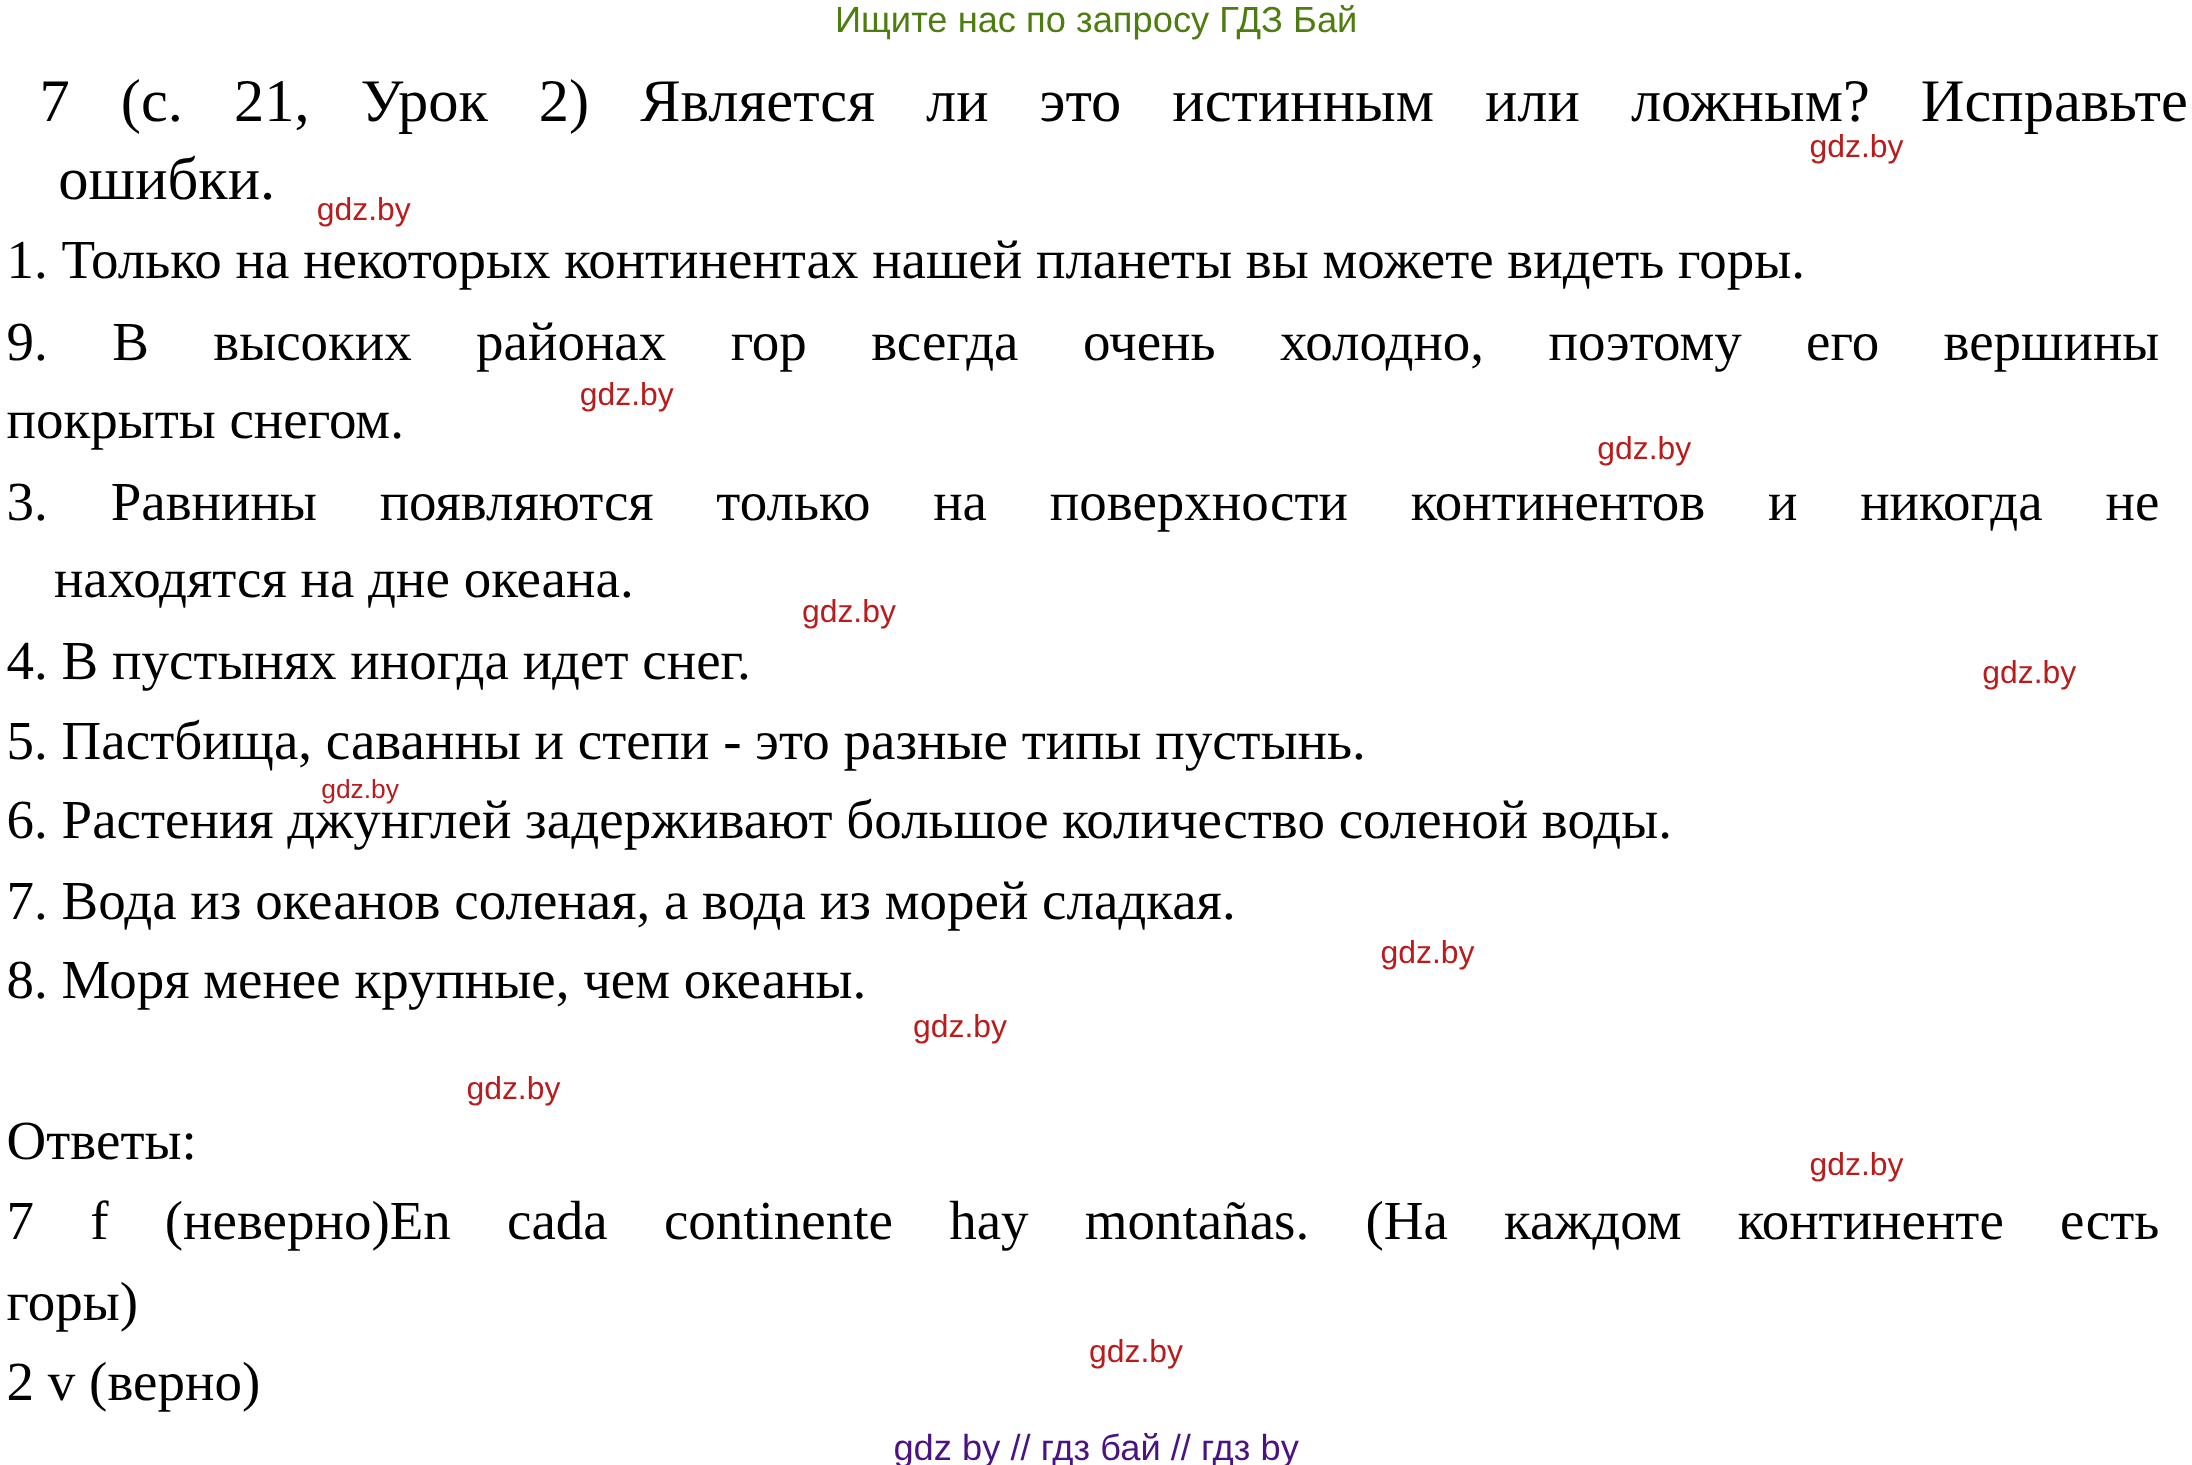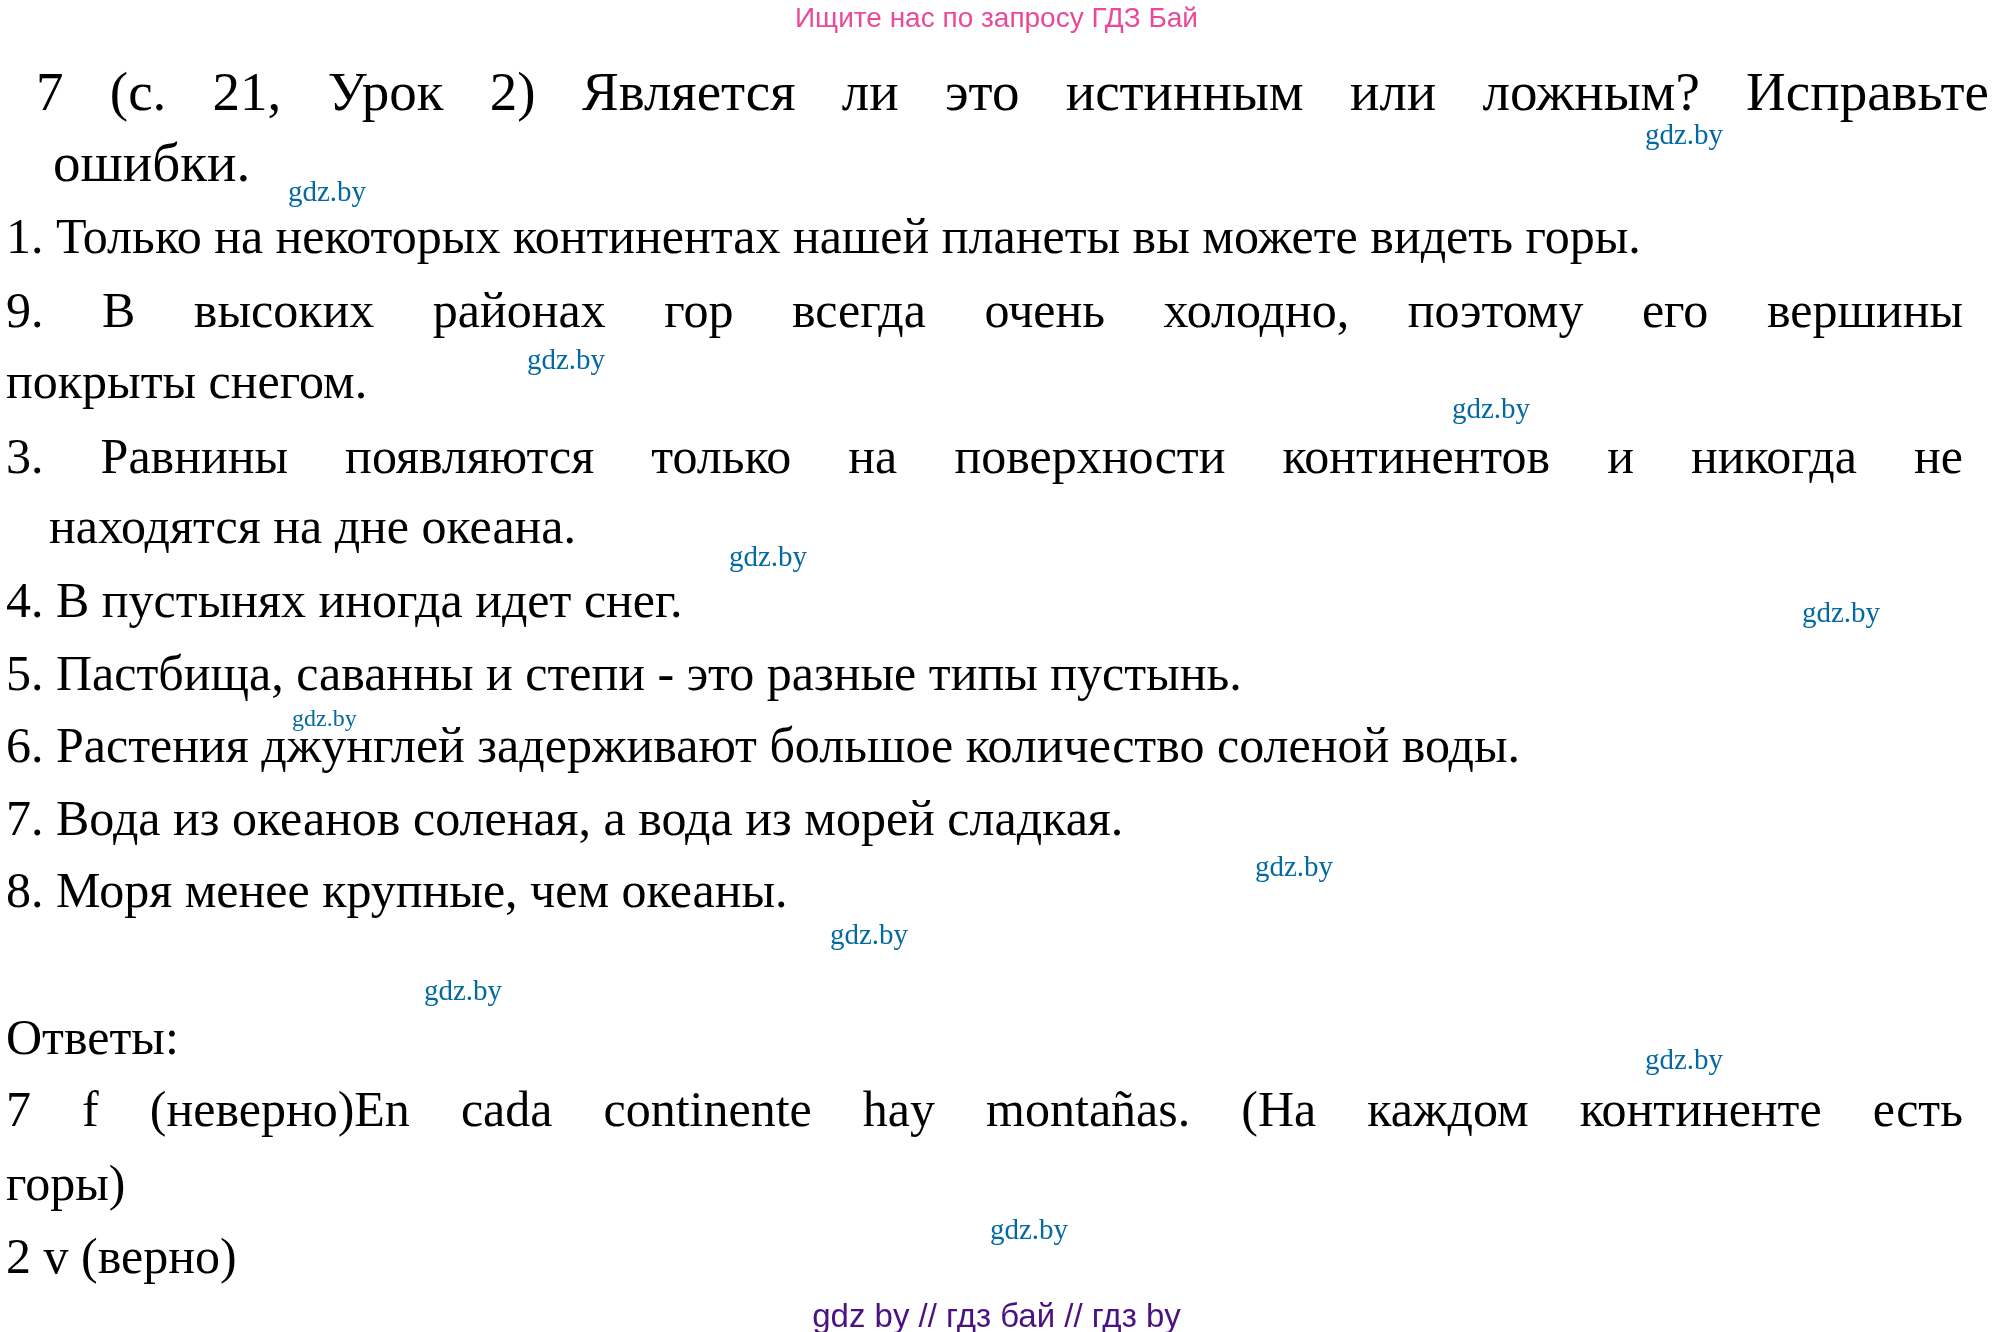--- a/index.html
+++ b/index.html
@@ -1,23 +1,23 @@
 <!DOCTYPE html>
 <html><head>
 <meta charset="utf-8">
 <style>
   html, body { margin:0; padding:0; background:#ffffff; }
   body { width:1993px; height:1332px; position:relative; overflow:hidden; font-family:"Liberation Serif", serif; color:#000; }
   .abs { position:absolute; white-space:nowrap; }
-  .header-banner { left:0; width:1993px; top:0; text-align:center; font-family:"Liberation Sans", sans-serif; font-size:28px; color:#ec4899; line-height:36px; }
+  .header-banner { left:0; width:1993px; top:0; text-align:center; font-family:"Liberation Sans", sans-serif; font-size:33px; color:#4d7c0f; line-height:36px; }
   .title { left:36px; width:1953px; font-weight:normal; font-size:55px; line-height:64px; text-align:justify; text-align-last:justify; }
   .title.last { text-align-last:left;margin-left:17px; }
   .line { left:6px; width:1957px; font-size:50px; line-height:60px; text-align:justify; text-align-last:justify; }
   .line.last { text-align-last:left; }
-  .wm { font-family:Liberation Serif, serif; font-size:29px; color:#0369a1; line-height:32px; }
+  .wm { font-family:Liberation Sans, sans-serif; font-size:29px; color:#b91c1c; line-height:32px; }
   .footer { left:0; width:1993px; text-align:center; font-family:"Liberation Sans", sans-serif; font-size:33px; color:#4b1382; line-height:36px; }
 </style>
 </head>
 <body>
 
 <div class="abs header-banner" style="top:0px;">Ищите нас по запросу ГДЗ Бай</div>
 
 <div class="abs title" style="top:60px;">7 (с. 21, Урок 2) Является ли это истинным или ложным? Исправьте</div>
 <div class="abs title last" style="top:131px;">ошибки.</div>
 

